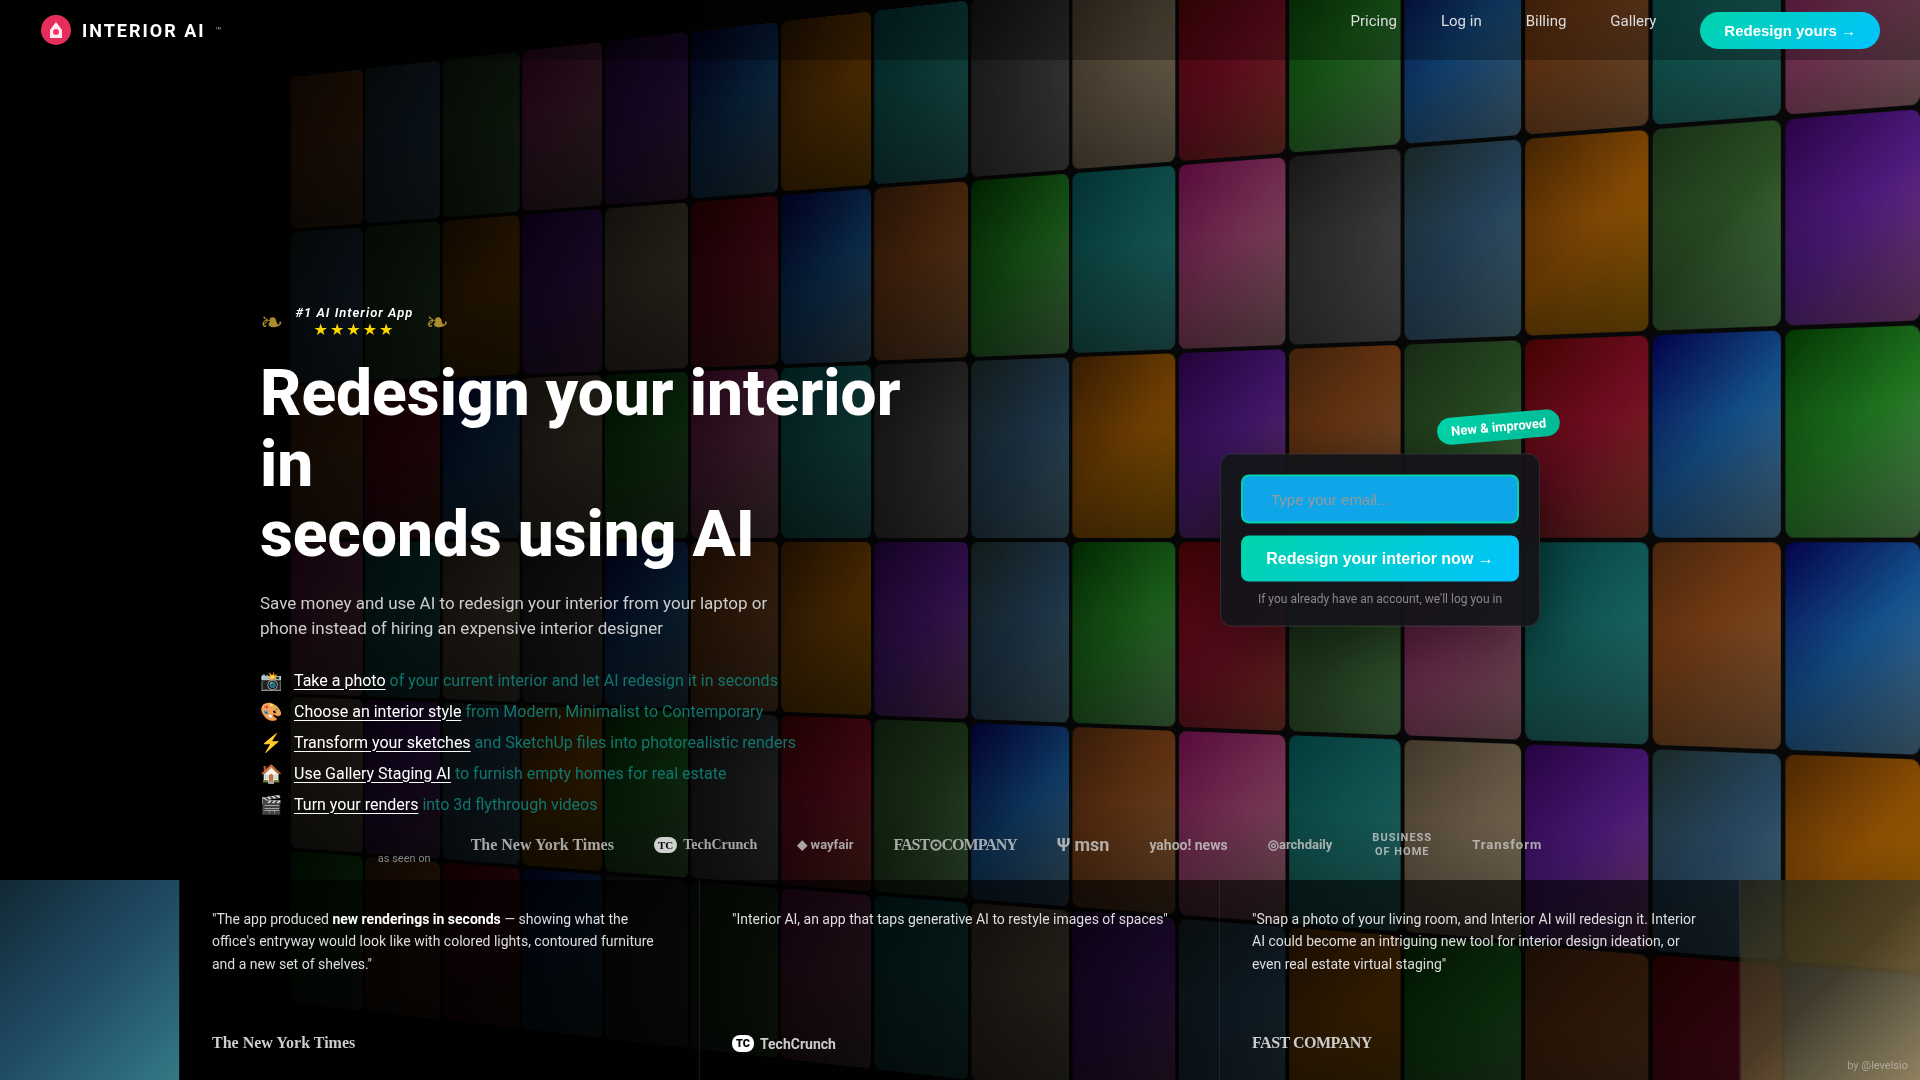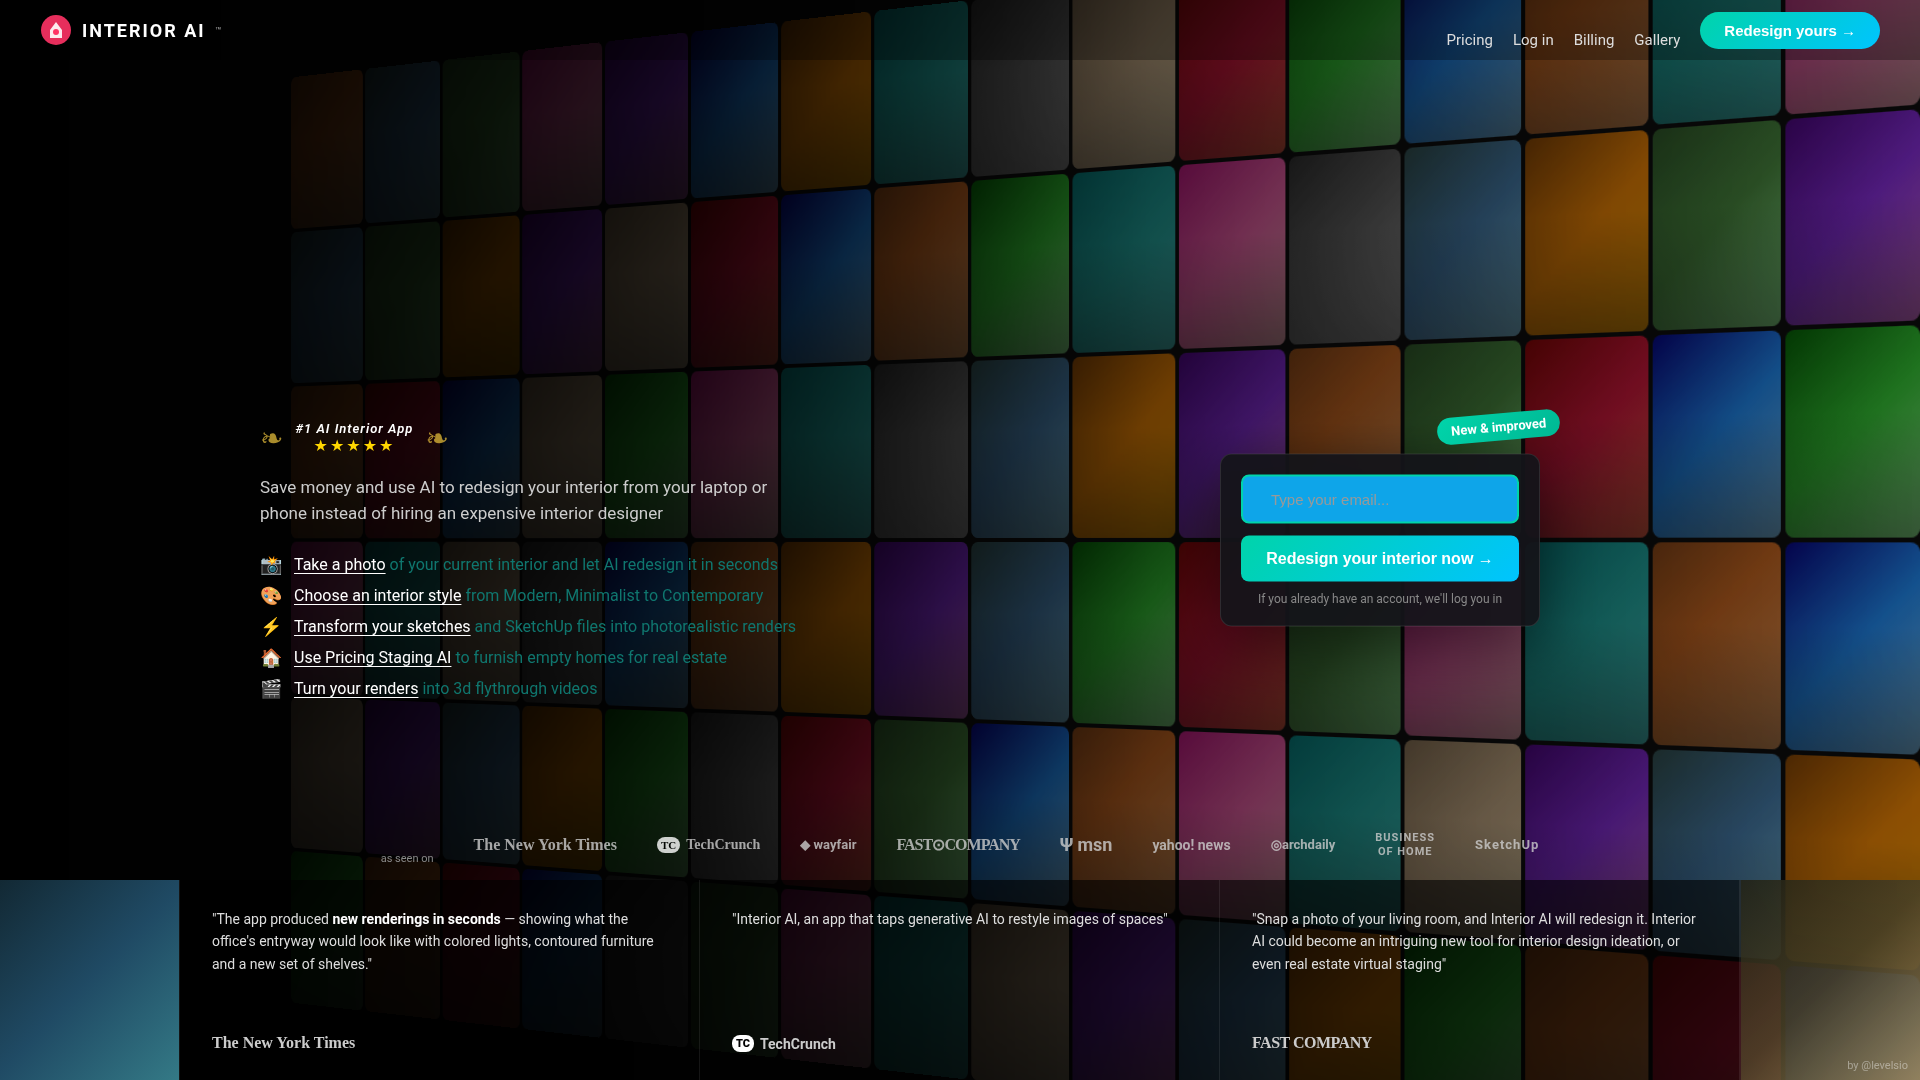--- a/index.html
+++ b/index.html
@@ -105,22 +105,22 @@
     }
 
     .logo-tm {
       font-size: 10px;
       vertical-align: super;
       color: #aaa;
     }
 
     .nav-links {
       display: flex;
-      align-items: flex-end;
-      gap: 20px;
+      align-items: flex-start;
+      gap: 44px;
     }
 
     .nav-link {
       color: #ddd;
       font-size: 15px;
       cursor: pointer;
       text-decoration: none;
     }
 
     .btn-redesign-yours {
@@ -561,20 +561,24 @@
     <div class="award-text">
       <div class="award-title">
         <span>#1</span>
         <span>AI Interior App</span>
       </div>
       <div class="award-stars">★★★★★</div>
     </div>
     <span class="laurel-right">❧</span>
   </div>
 
+  <h1 class="hero-headline">
+    <span>Redesign your interior in</span><br>
+    <span>seconds using AI</span>
+  </h1>
 
   <p class="hero-subtext">Save money and use AI to redesign your interior from your laptop or phone instead of hiring an expensive interior designer</p>
 
   <ul class="features-list">
     <li class="feature-item">
       <span class="feature-emoji">📸</span>
       <span>
         <a class="feature-link">Take a photo</a>
         <span class="feature-plain"> of your current interior and let AI redesign it in seconds</span>
       </span>
@@ -589,21 +593,21 @@
     <li class="feature-item">
       <span class="feature-emoji">⚡</span>
       <span>
         <a class="feature-link">Transform your sketches</a>
         <span class="feature-plain"> and SketchUp files into photorealistic renders</span>
       </span>
     </li>
     <li class="feature-item">
       <span class="feature-emoji">🏠</span>
       <span>
-        <a class="feature-link">Use Pricing Staging AI</a>
+        <a class="feature-link">Use Gallery Staging AI</a>
         <span class="feature-plain"> to furnish empty homes for real estate</span>
       </span>
     </li>
     <li class="feature-item">
       <span class="feature-emoji">🎬</span>
       <span>
         <a class="feature-link">Turn your renders</a>
         <span class="feature-plain"> into 3d flythrough videos</span>
       </span>
     </li>
@@ -627,21 +631,21 @@
       <span class="tc-box">TC</span>
       <span class="tc-name">TechCrunch</span>
     </span>
   </span>
   <span class="press-logo wayfair">◆ wayfair</span>
   <span class="press-logo fastco">FAST⊙COMPANY</span>
   <span class="press-logo msn">Ψ msn</span>
   <span class="press-logo yahoo">yahoo! news</span>
   <span class="press-logo archdaily">◎archdaily</span>
   <span class="press-logo boh">BUSINESS<br>OF HOME</span>
-  <span class="press-logo livingetc">SketchUp</span>
+  <span class="press-logo livingetc">Transform</span>
 </div>
 
 <div class="testimonials">
 
   <div class="testimonial-thumb">
     <div class="thumb-inner" style="background: linear-gradient(135deg, #1a3a4a 0%, #2d6a8f 50%, #4aadbf 100%);"></div>
   </div>
 
   <div class="testimonial-card">
     <p class="testimonial-text">

